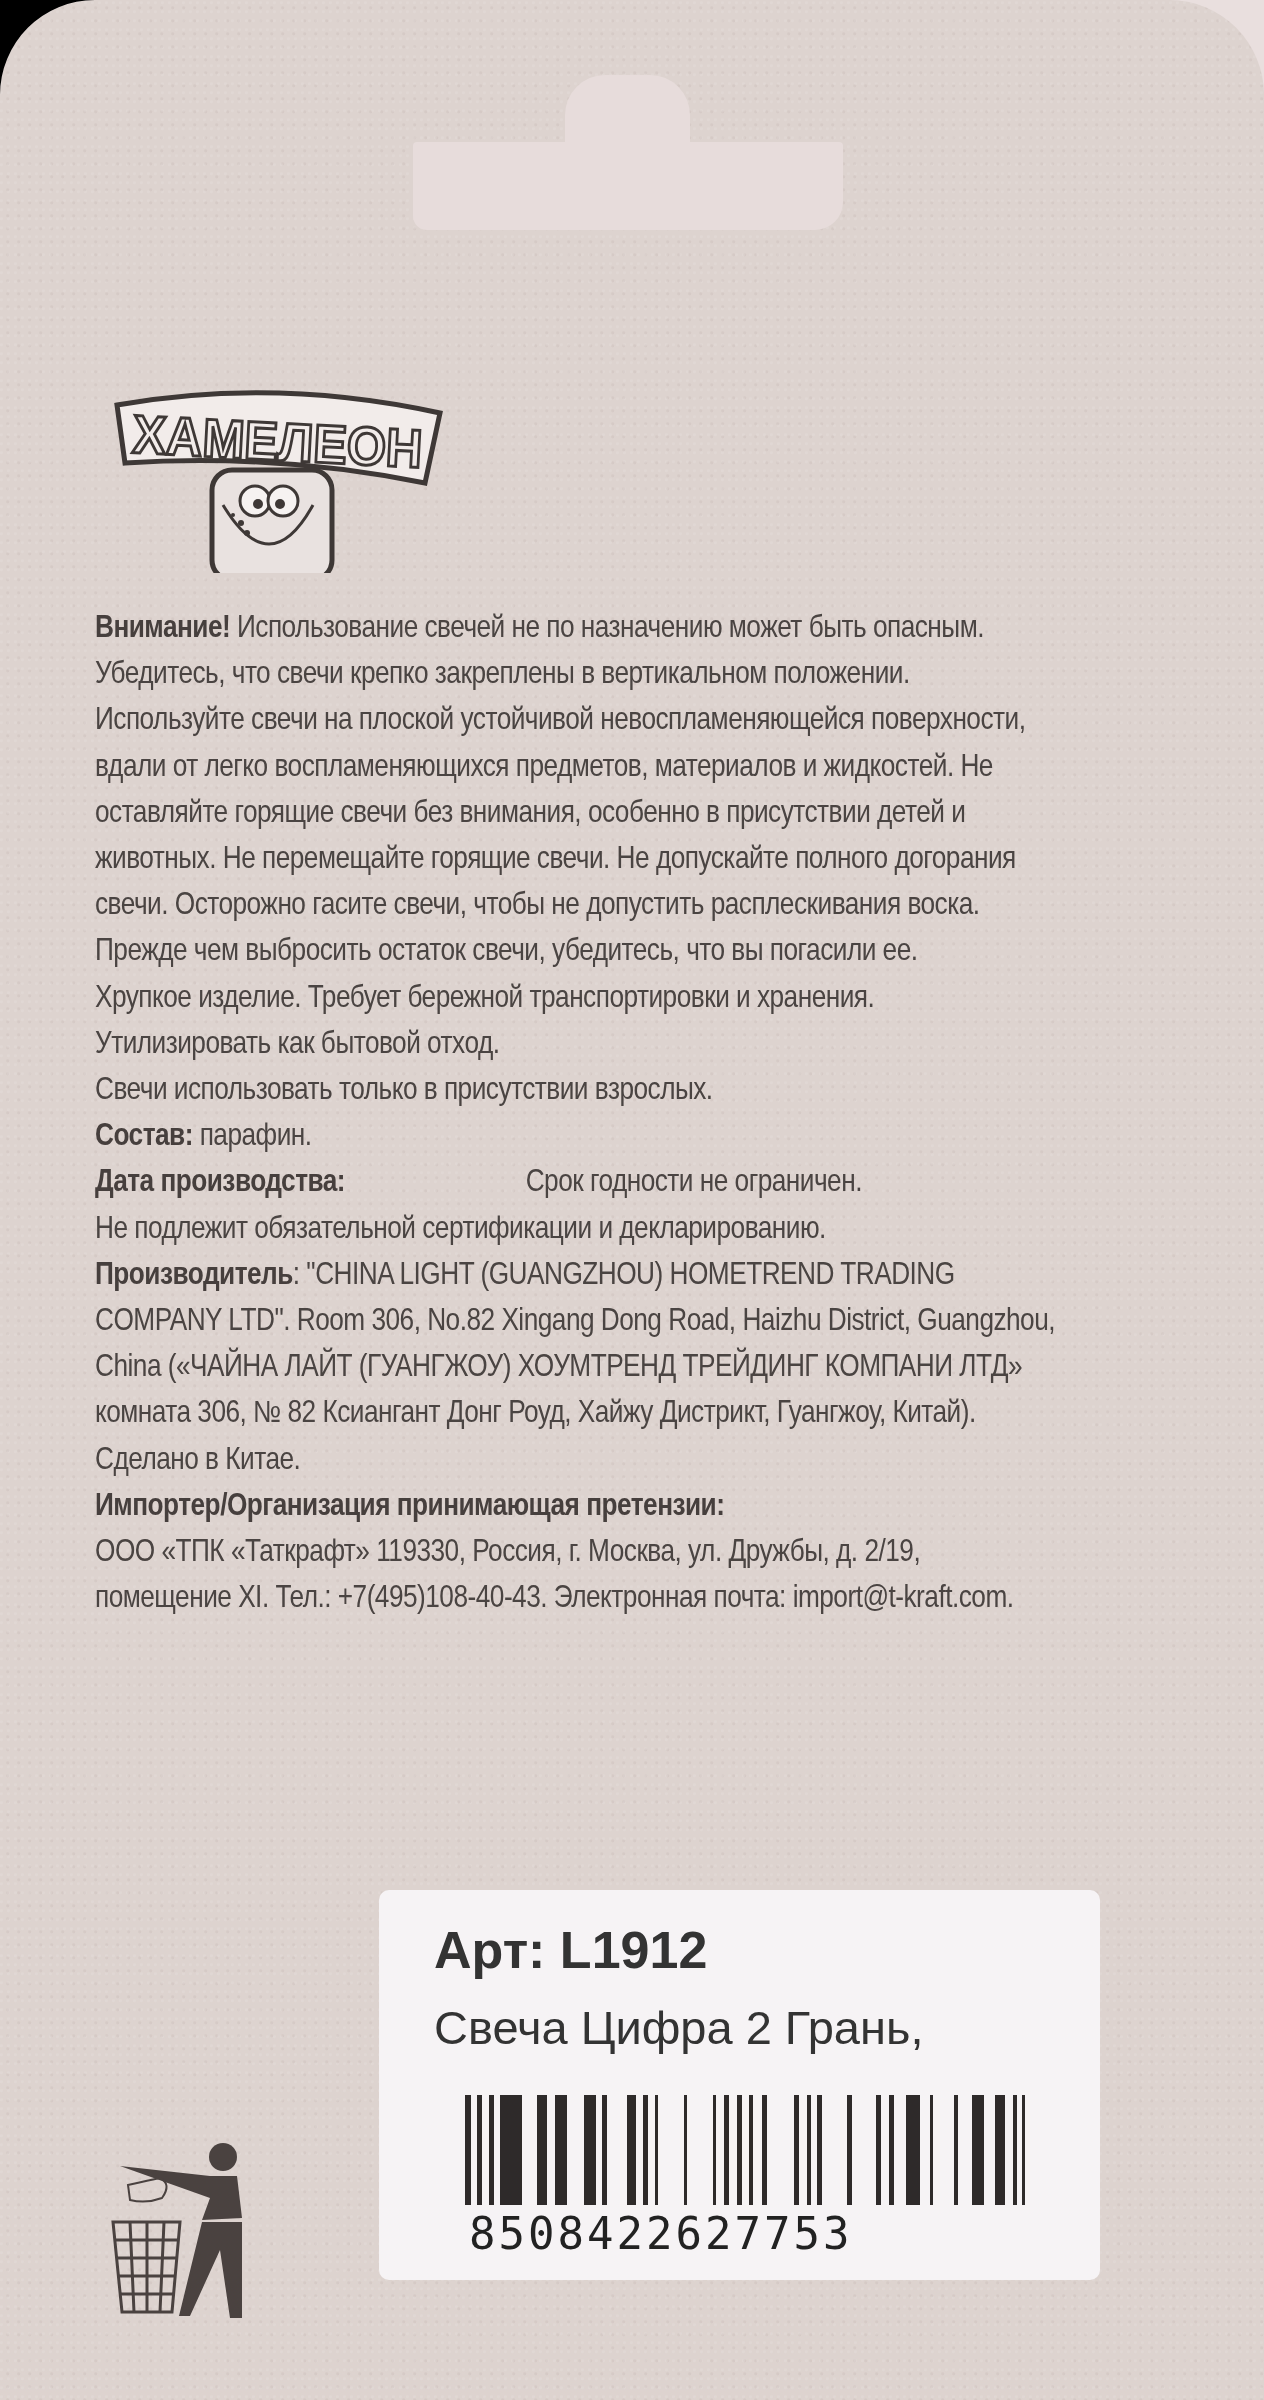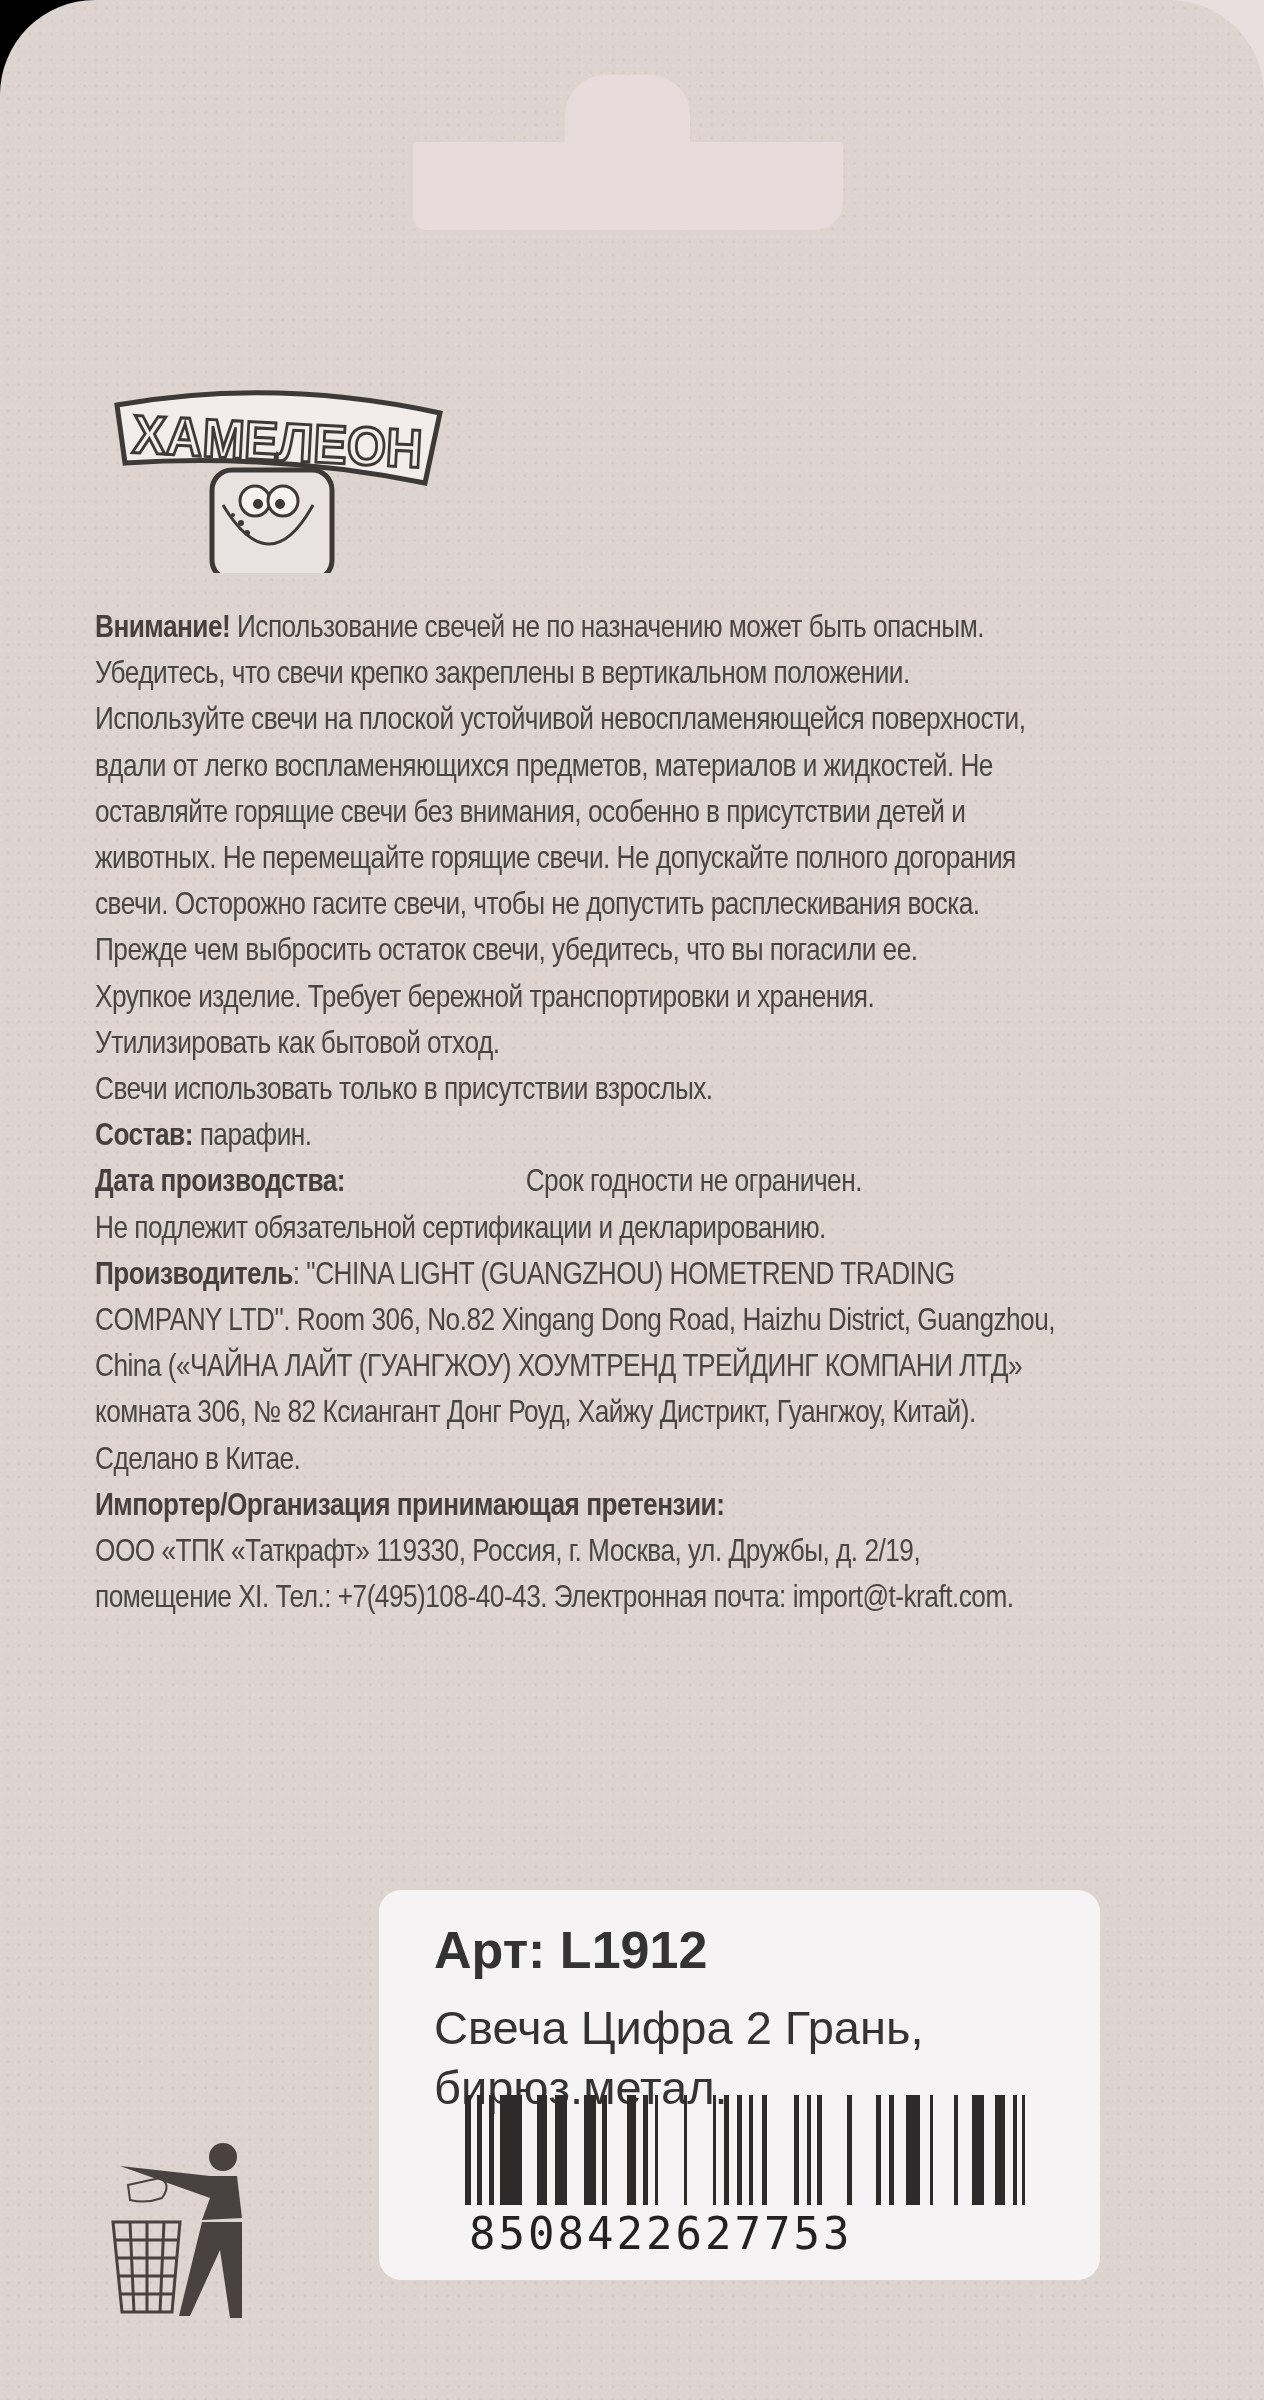--- a/index.html
+++ b/index.html
@@ -35,21 +35,21 @@
     font-family:"Liberation Sans Narrow","Liberation Sans", sans-serif;
     letter-spacing:-0.6px;
     transform:scaleX(0.86); transform-origin:left top;
     width:1330px;
   }
   .line { white-space:nowrap; }
   .b { font-weight:bold; color:#463f3d; }
   .gap { display:inline-block; width:210px; }
   .label {
     position:absolute; left:379px; top:1890px; width:721px; height:390px;
-    background:#f6f3f5; border-radius:22px;
+    background:#f6f3f5; border-radius:10px;
   }
   .label-art {
     position:absolute; left:55px; top:30px; font-size:52px; font-weight:bold; color:#333;
   }
   .label-name {
     position:absolute; left:55px; top:108px; font-size:47px; color:#333; line-height:60px;
   }
   .barcode-svg { position:absolute; left:86px; top:205px; }
   .barcode-num {
     position:absolute; left:90px; top:318px; font-size:44px; color:#222;
@@ -117,21 +117,20 @@
       <path d="M20 82 L24 172 M37 82 L37 172 M54 82 L50 172"></path>
       <path d="M5 100 L68 100 M7 118 L66 118 M9 136 L65 136 M10 154 L63 154"></path>
     </g>
   </svg>
 </div>
 
 <div class="label">
   <div class="label-art">Арт: L1912</div>
   <div class="label-name">
     <div>Свеча Цифра 2 Грань,</div>
-    <div>бирюз.метал.</div>
   </div>
   <svg class="barcode-svg" width="560" height="110" viewBox="0 0 560 110">
     <g fill="#2e2a2a">
       <rect x="0" y="0" width="6" height="110"></rect>
         <rect x="12" y="0" width="5" height="110"></rect>
         <rect x="24" y="0" width="5" height="110"></rect>
       <rect x="35" y="0" width="22" height="110"></rect>
         <rect x="72" y="0" width="10" height="110"></rect>
         <rect x="90" y="0" width="12" height="110"></rect>
       <rect x="119" y="0" width="12" height="110"></rect>

